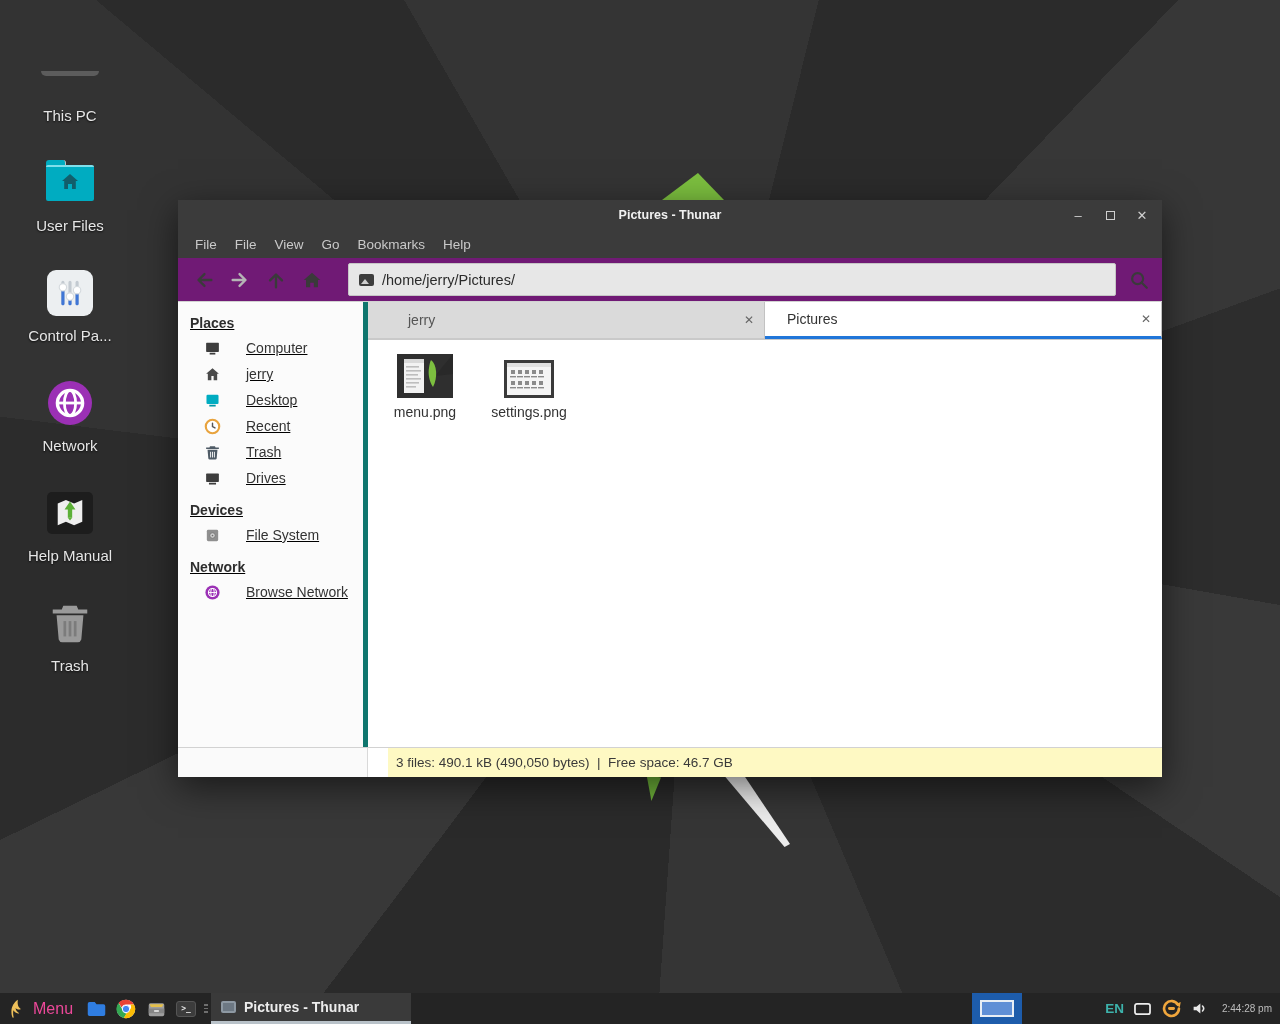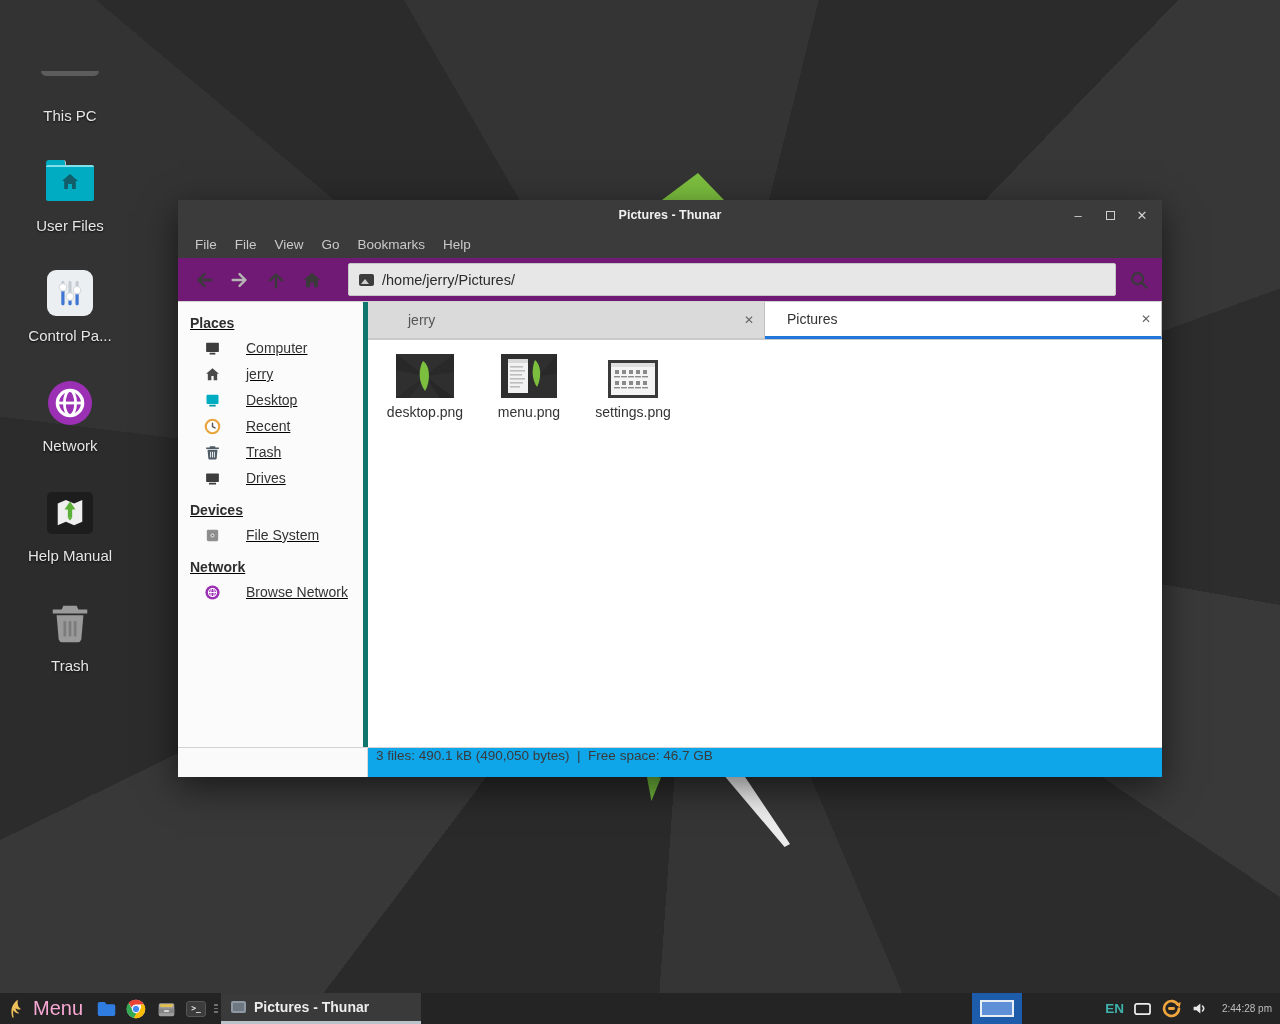--- a/index.html
+++ b/index.html
@@ -77,29 +77,29 @@
   .tab.active { background:#fff; border-bottom:3px solid #2176d9; }
   .tab.active .tlabel { color:#333; padding-left:22px; }
 
   .files-area { flex:1; background:#fff; padding:10px 0 0 8px; display:flex; align-items:flex-start; gap:6px; }
   .file-item { width:98px; display:flex; flex-direction:column; align-items:center; cursor:pointer; }
   .thumb { height:48px; display:flex; align-items:flex-end; justify-content:center; }
   .fname { margin-top:6px; font-size:14px; color:#333; }
 
   .statusbar { height:30px; display:flex; border-top:1px solid #d2d2d2; }
   .status-left { width:190px; background:#fafafa; border-right:1px solid #d9d9d9; }
-  .status-main { flex:1; background:#0ea5e9; display:flex; align-items:flex-start; }
+  .status-main { flex:1; background:#fef9c3; display:flex; align-items:center;margin-left:20px; }
   .status-text { font-size:13.5px; color:#3a3a3a; padding-left:8px; white-space:pre; }
 
   
   .taskbar { position:absolute; left:0; bottom:0; width:1280px; height:31px; background:#242424;
     display:flex; align-items:center; z-index:5; }
   .tb-left { display:flex; align-items:center; height:100%; }
   .menu-btn { display:flex; align-items:center; gap:8px; padding:0 8px 0 8px; height:100%; cursor:pointer; }
-  .menu-btn .mlabel { color:#f9a8d4; font-size:20px; }
+  .menu-btn .mlabel { color:#ec4899; font-size:16px; }
   .launcher { width:30px; height:100%; display:flex; align-items:center; justify-content:center; cursor:pointer; }
   .term-ico { width:20px; height:16px; background:#3c3c3c; border:1px solid #555; border-radius:3px;
     color:#e8e8e8; font-size:8px; font-weight:bold; display:flex; align-items:center; justify-content:center; font-family:"DejaVu Sans Mono", monospace; }
   .grip { width:10px; height:100%; display:flex; flex-direction:column; align-items:center; justify-content:center; gap:2px; cursor:grab; }
   .grip i { width:4px; height:1.5px; background:#6e6e6e; display:block; }
   .task-btn { width:200px; height:100%; background:#3a3a3a; border-bottom:3px solid #b9c2c9;
     display:flex; align-items:center; gap:8px; padding-left:10px; cursor:pointer; }
   .task-btn .ticon { width:15px; height:12px; background:#8e99a3; border-radius:2px; position:relative; }
   .task-btn .ticon:after { content:""; position:absolute; inset:2px; background:#6d7883; }
   .task-btn .tlabel2 { color:#ececec; font-size:14px; font-weight:bold; white-space:nowrap; }
@@ -333,33 +333,20 @@
           <span class="tlabel">jerry</span>
           <span class="tclose">✕</span>
         </div>
         <div class="tab active">
           <span class="tlabel">Pictures</span>
           <span class="tclose">✕</span>
         </div>
       </div>
 
       <div class="files-area">
-        <div class="file-item">
-          <span class="thumb">
-            <svg width="58" height="44" viewBox="0 0 58 44">
-              <rect width="58" height="44" fill="#2f2f2f"></rect>
-              <path d="M0 0 L29 22 L0 16 Z" fill="#282828"></path>
-              <path d="M58 0 L29 22 L58 18 Z" fill="#292929"></path>
-              <path d="M0 44 L29 22 L14 44 Z" fill="#2a2a2a"></path>
-              <path d="M58 44 L29 22 L44 44 Z" fill="#272727"></path>
-              <path d="M27 7 C34 11 35 27 29 37 C24 30 23 22 24 16 C24.7 12 25.5 9 27 7 Z" fill="#7cbf3f"></path>
-            </svg>
-          </span>
-          <span class="fname">desktop.png</span>
-        </div>
         <div class="file-item">
           <span class="thumb">
             <svg width="56" height="44" viewBox="0 0 56 44">
               <rect width="56" height="44" fill="#2f2f2f"></rect>
               <path d="M56 0 L38 22 L56 20 Z" fill="#292929"></path>
               <rect x="7" y="5" width="20" height="34" fill="#f2f2f2"></rect>
               <rect x="7" y="5" width="20" height="4" fill="#d9d9d9"></rect>
               <g fill="#bdbdbd">
                 <rect x="9" y="12" width="13" height="1.6"></rect>
                   <rect x="9" y="16" width="15" height="1.6"></rect>

